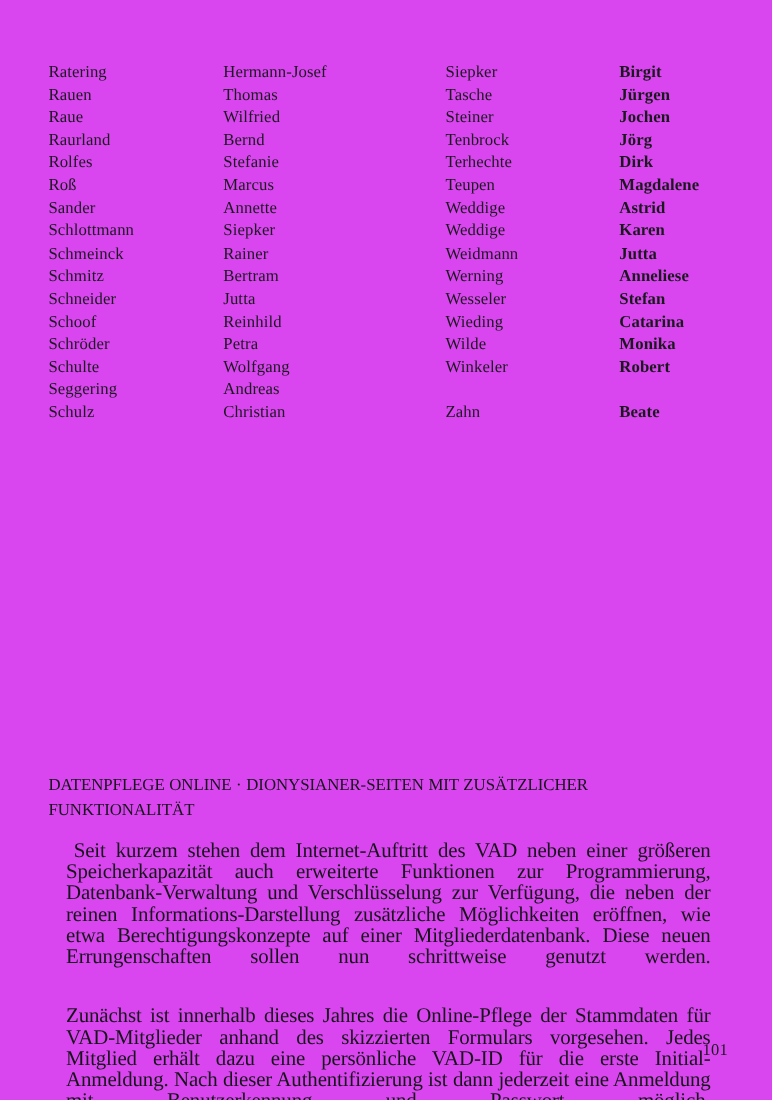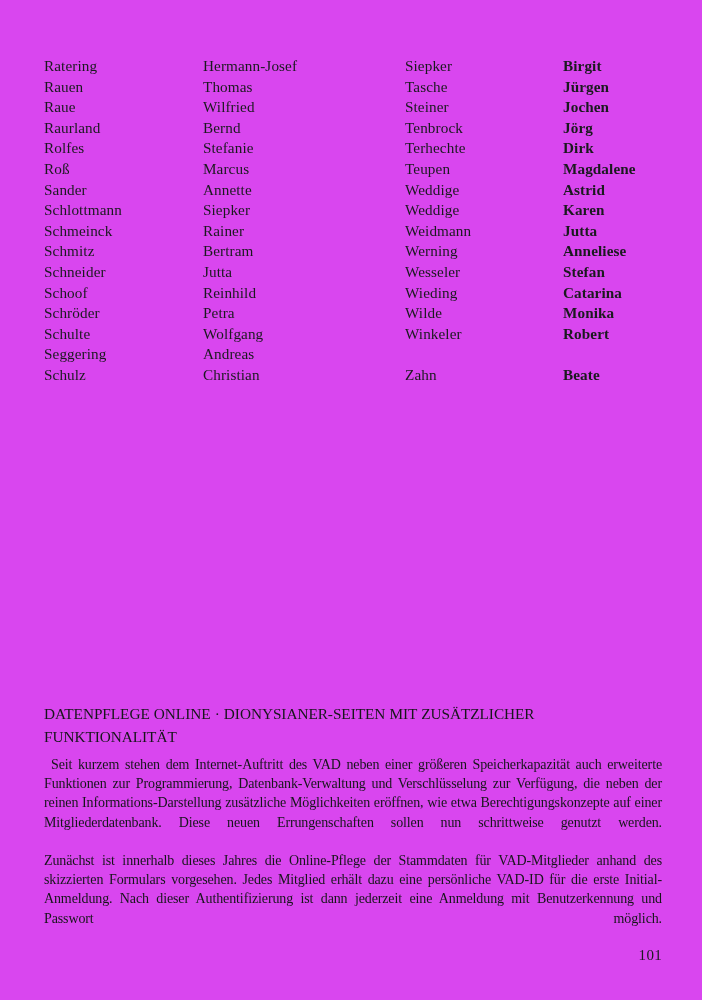--- a/index.html
+++ b/index.html
@@ -59,25 +59,25 @@
   #article-heading {
     font-size: 15.3px;
     line-height: 22.5px;
     letter-spacing: -0.05px;
     color: #16161a;
     margin: 0 0 7px 0;
     font-weight: normal;
     word-spacing: 0.4px;
   }
   .para {
-    font-size: 14px;
+    font-size: 19px;
     line-height: 19.2px;
     text-align: justify;
     text-justify: inter-word;
-    margin: 0;
+    margin: 16px;
     color: #16161a;
     word-spacing: -0.2px;
     letter-spacing: -0.12px;
     hyphens: manual;
   }
   .para.indent { text-indent: 7px; }
 
   
   .para:after {
     content: "";

